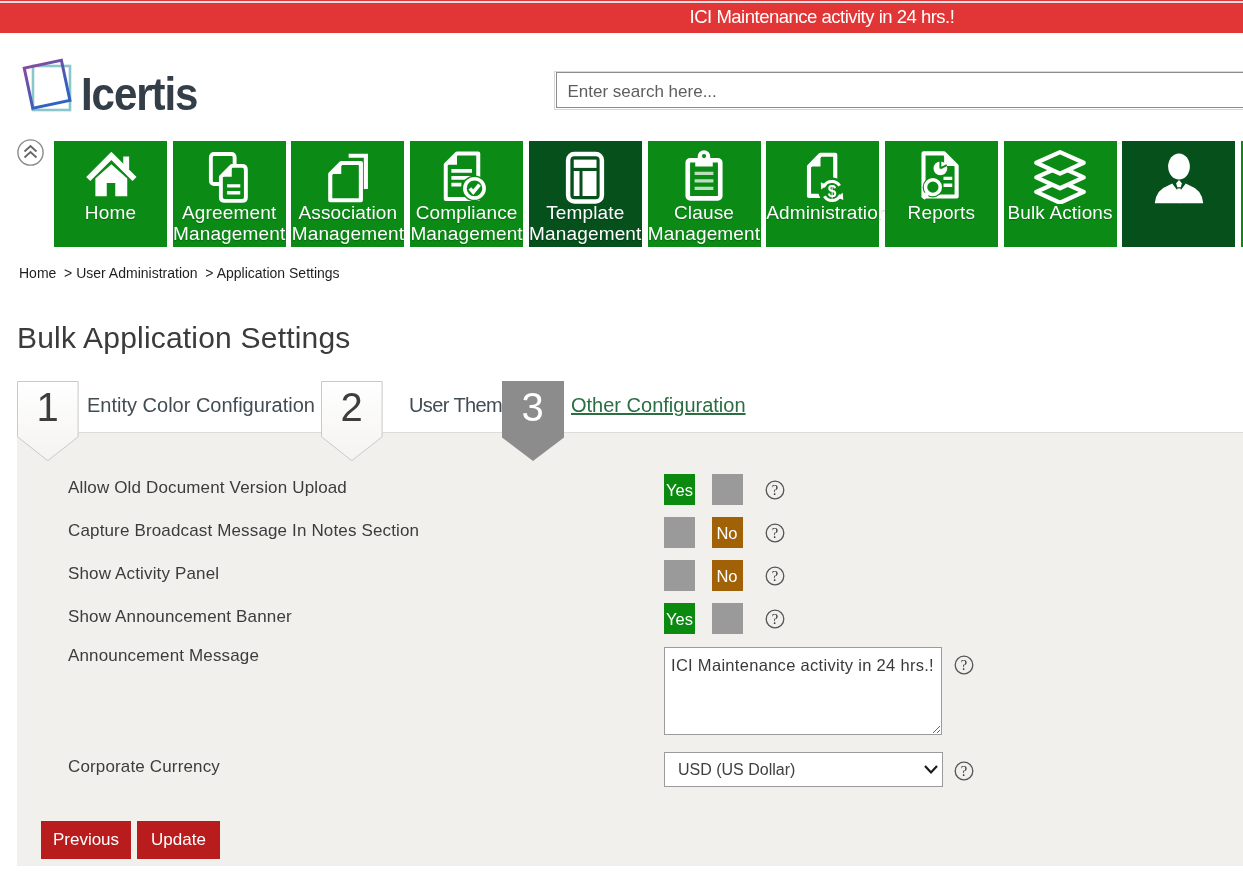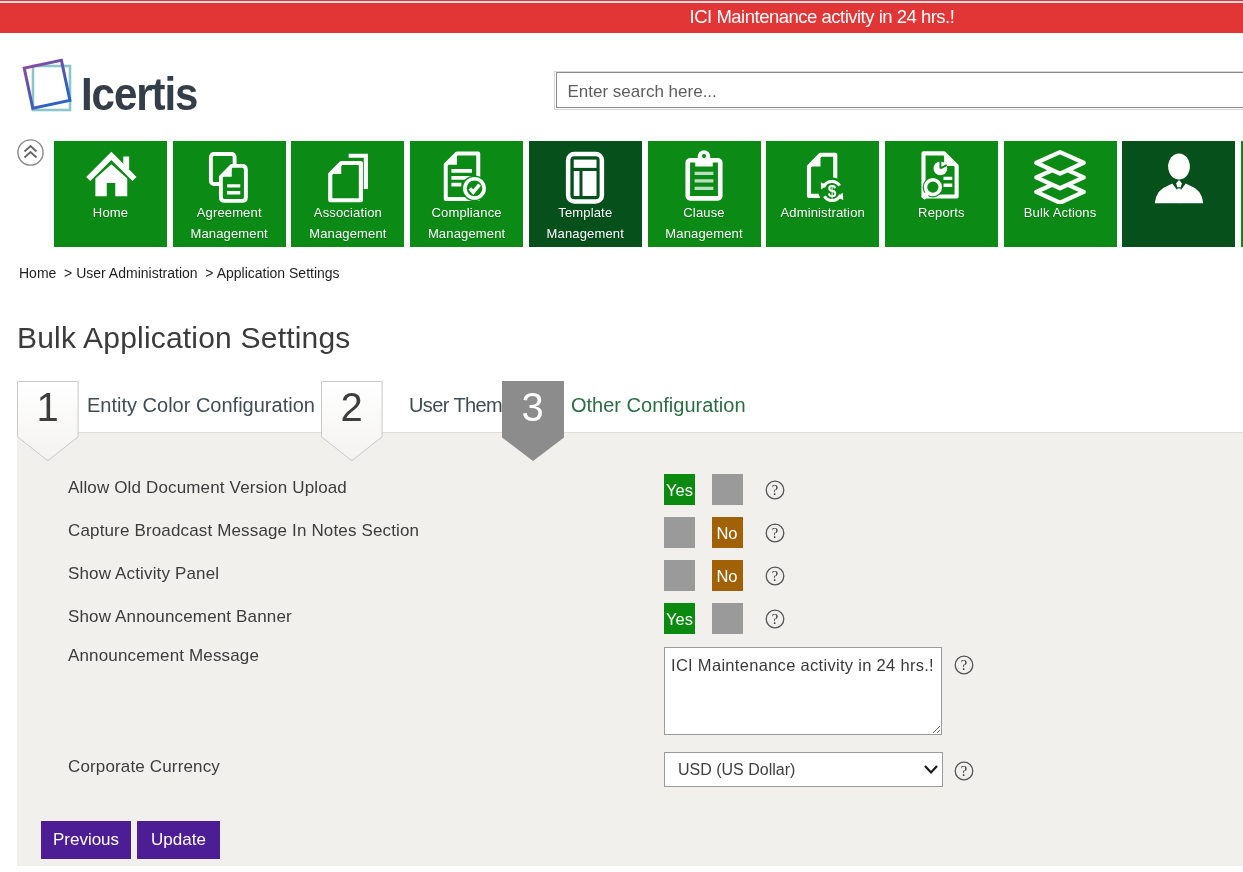--- a/index.html
+++ b/index.html
@@ -12,49 +12,49 @@
   #bannertext{position:absolute;left:822px;top:3px;transform:translateX(-50%);height:30px;line-height:27px;
     color:#fff;font-size:18.5px;letter-spacing:-0.5px;white-space:nowrap;}
   
   #searchwrap{position:absolute;left:554px;top:71px;width:760px;height:37px;border:1px solid #d7d7d7;background:#fff;}
   #search{position:absolute;left:555.5px;top:72px;width:720px;height:34px;border:1px solid #8d8d8d;
     background:#fff;color:#5e5e5e;font-size:17px;padding-left:11px;line-height:38px;}
   
   #navchev{position:absolute;left:17px;top:139px;}
   .tile{position:absolute;top:141px;width:113px;height:106px;background:#0b8a15;color:#fff;}
   .tile.dark{background:#05501b;}
-  .tlabel{position:absolute;top:62px;left:0;width:113px;text-align:center;font-size:13px;letter-spacing:0.15px;line-height:20.5px;
+  .tlabel{position:absolute;top:62px;left:0;width:113px;text-align:center;font-size:19px;letter-spacing:0.15px;line-height:20.5px;
     text-shadow:0 1px 1px rgba(0,0,0,0.25);}
   .ticon{position:absolute;left:26.5px;top:3px;width:60px;height:60px;}
   
   #crumb{position:absolute;left:19px;top:265px;font-size:14px;color:#1e1e1e;}
   
   #h1{position:absolute;left:17px;top:321px;font-size:30px;line-height:34px;color:#3b3b3b;font-weight:400;letter-spacing:0.2px;}
   
   .tabbox{position:absolute;top:381px;width:61px;height:56px;text-align:center;z-index:3;}
   .tabbox .num{font-size:40px;line-height:52px;color:#3d3d3d;}
   .tabbox.gray .num{color:#fff;}
   .pent{position:absolute;top:381px;z-index:2;}
   .tablabel{position:absolute;top:394px;font-size:20px;color:#414c53;white-space:nowrap;}
-  .tablabel.green{color:#2a6e42;}
+  .tablabel.green{color:#2a6e42;text-decoration:underline;}
   
   #panel{position:absolute;left:17px;top:432px;width:1226px;height:434px;background:#f2f0ed;border-top:1px solid #dddcd9;box-sizing:border-box;z-index:0;}
   .flabel{position:absolute;left:68px;font-size:17px;line-height:20px;letter-spacing:0.15px;color:#3c3c3c;white-space:nowrap;}
   .toggle{position:absolute;left:664px;width:95px;height:31px;}
   .toggle .half{position:absolute;top:0;width:31px;height:31px;color:#fff;font-size:16.5px;
     text-align:center;line-height:33px;}
   .tg-on{left:0;background:#0b8a10;}
   .tg-offgray{left:0;background:#9a9a9a;}
   .tg-gray{left:47.5px;background:#9a9a9a;}
   .tg-no{left:47.5px;background:#a16207;}
   #ta{position:absolute;left:664px;top:647px;width:263px;height:71px;background:#fff;resize:both;
     border:1px solid #9b9b9b;font-size:16.5px;letter-spacing:0.3px;color:#3a3a3a;padding:8px 7px 7px 6px;font-family:"Liberation Sans",sans-serif;}
   #sel{position:absolute;left:664px;top:752px;width:277px;height:33px;background:#fff;border:1px solid #9b9b9b;}
   #sel .txt{position:absolute;left:13px;top:8px;font-size:16px;color:#404040;}
-  .btn{position:absolute;top:821px;height:38px;background:#4c1d95;color:#fff;font-size:17px;
+  .btn{position:absolute;top:821px;height:38px;background:#b91c1c;color:#fff;font-size:17px;
     text-align:center;line-height:38px;}
 </style>
 </head>
 <body>
 <div id="redline"></div>
 <div id="grayline"></div>
 <div id="banner"></div>
 <div id="bannertext">ICI Maintenance activity in 24 hrs.!</div>
 
 <svg class="abs" style="left:22px;top:52px" width="200" height="66" viewBox="0 0 200 66">

